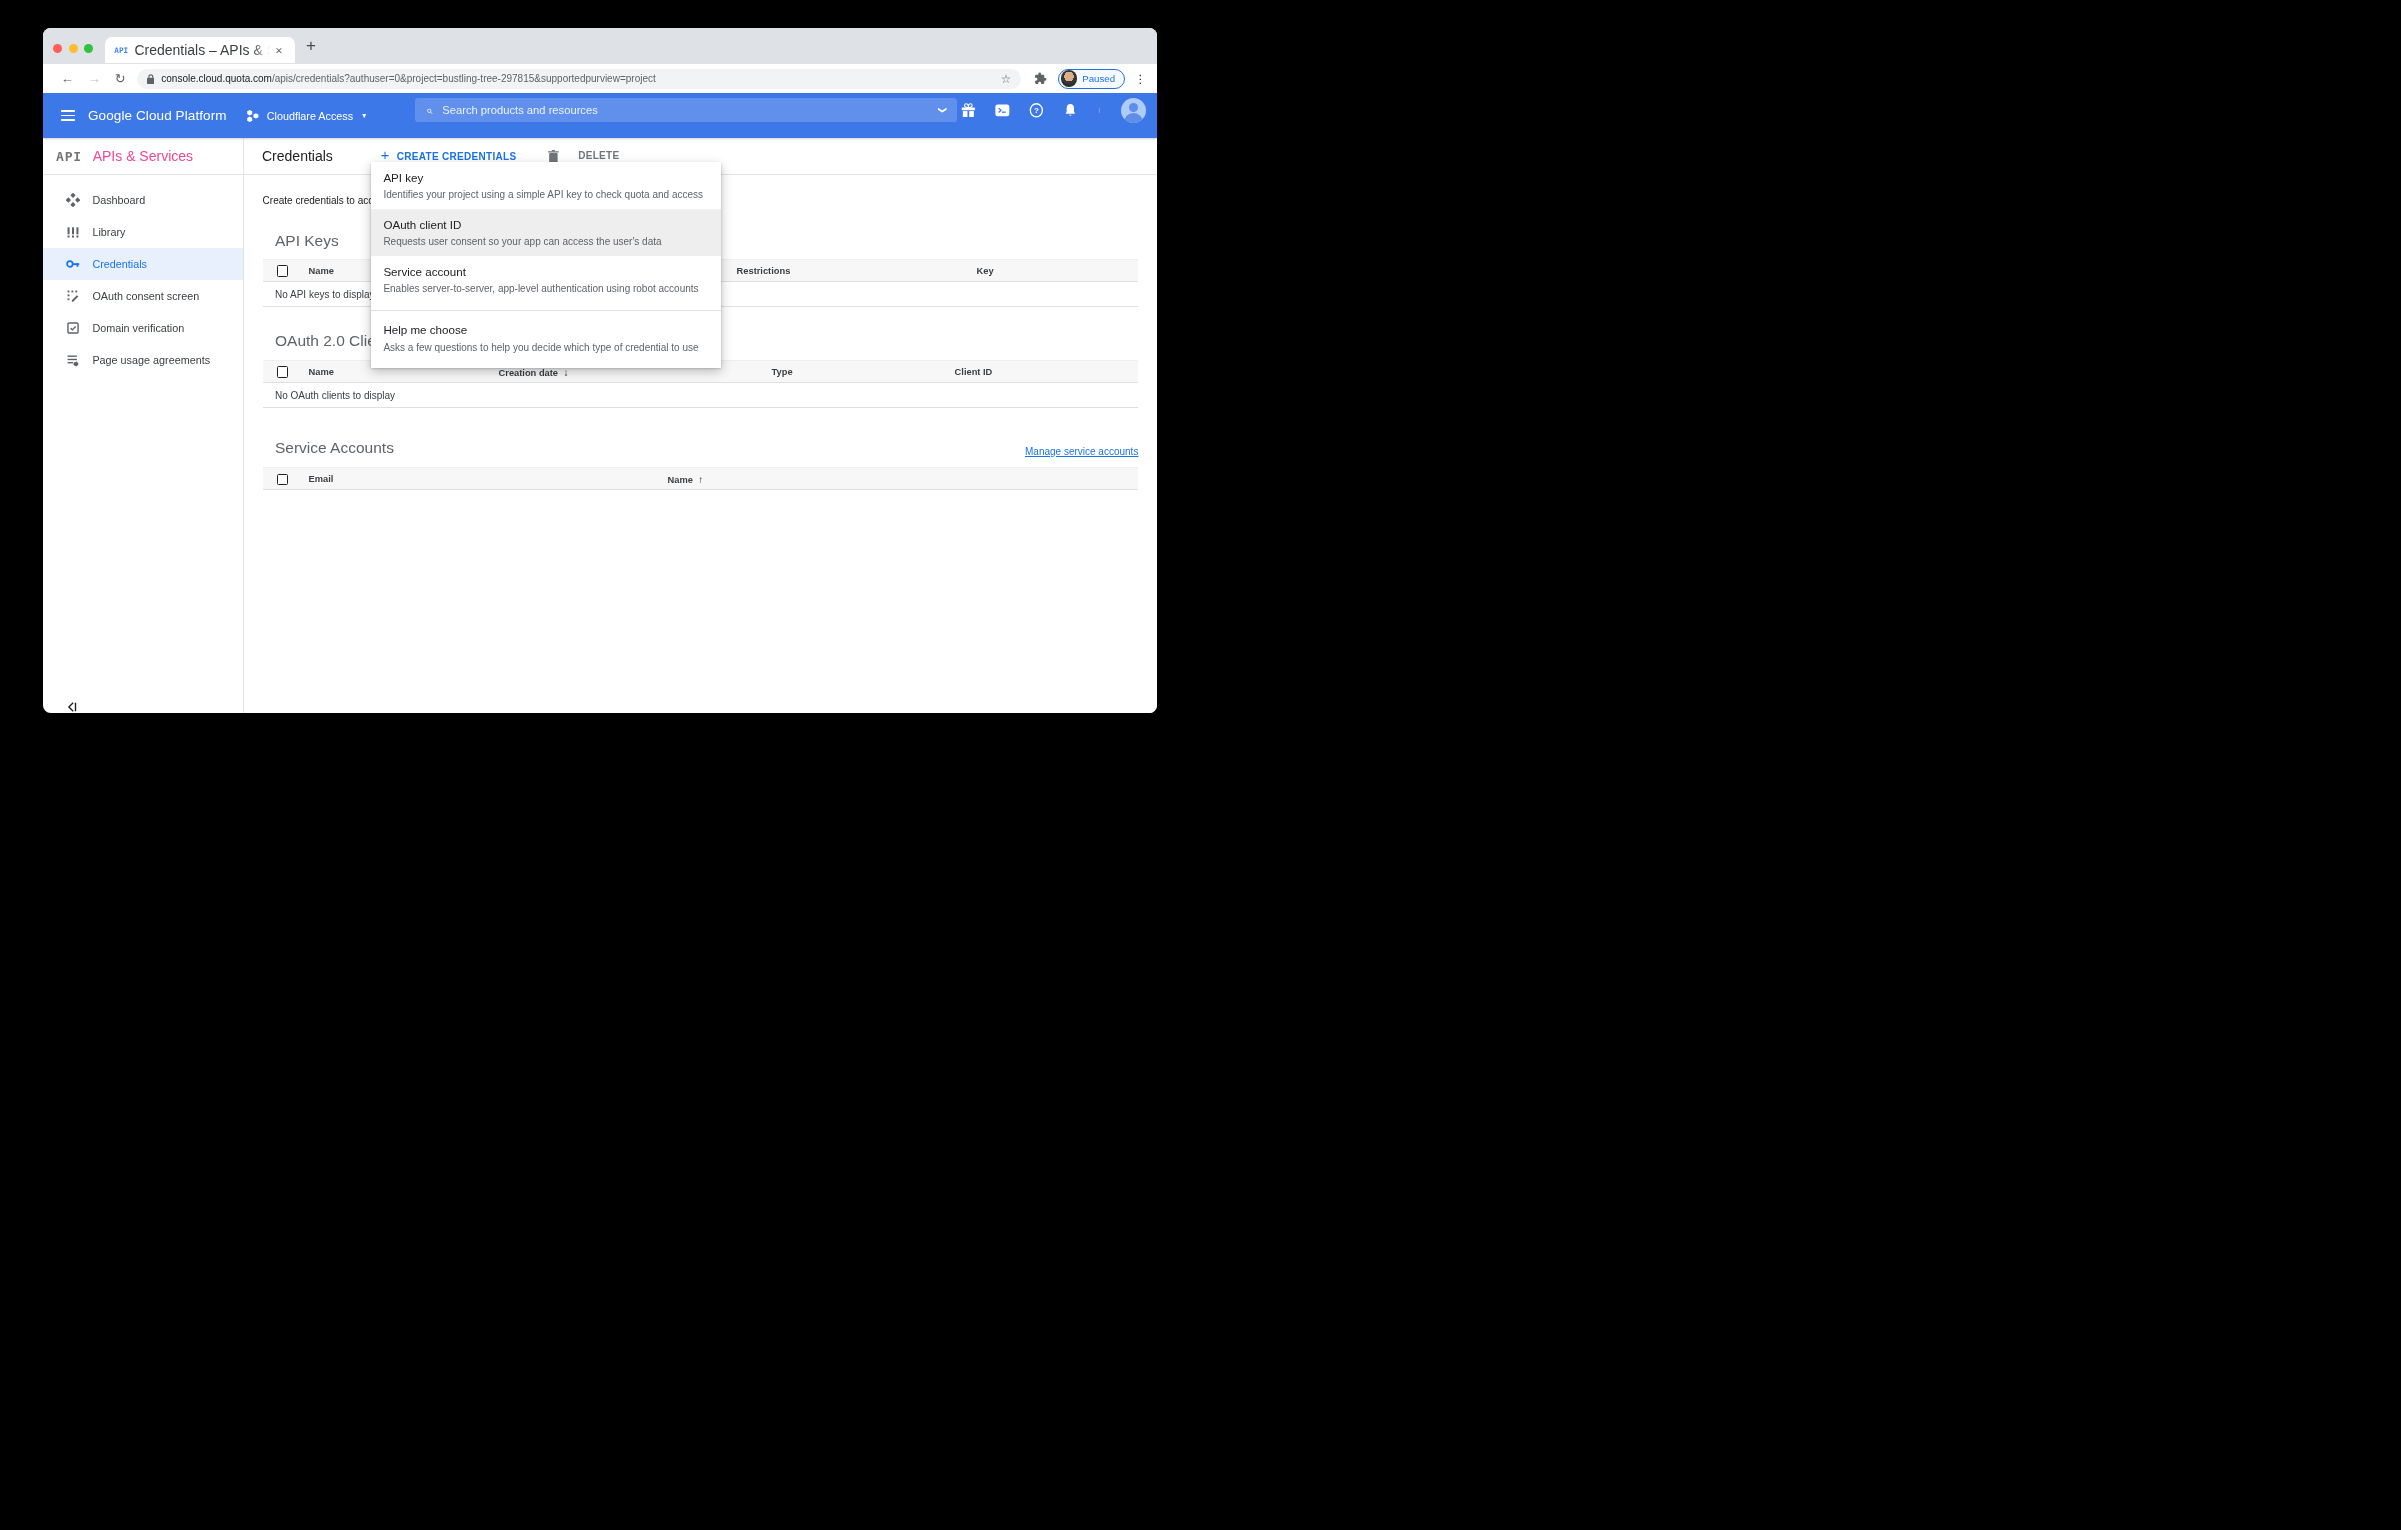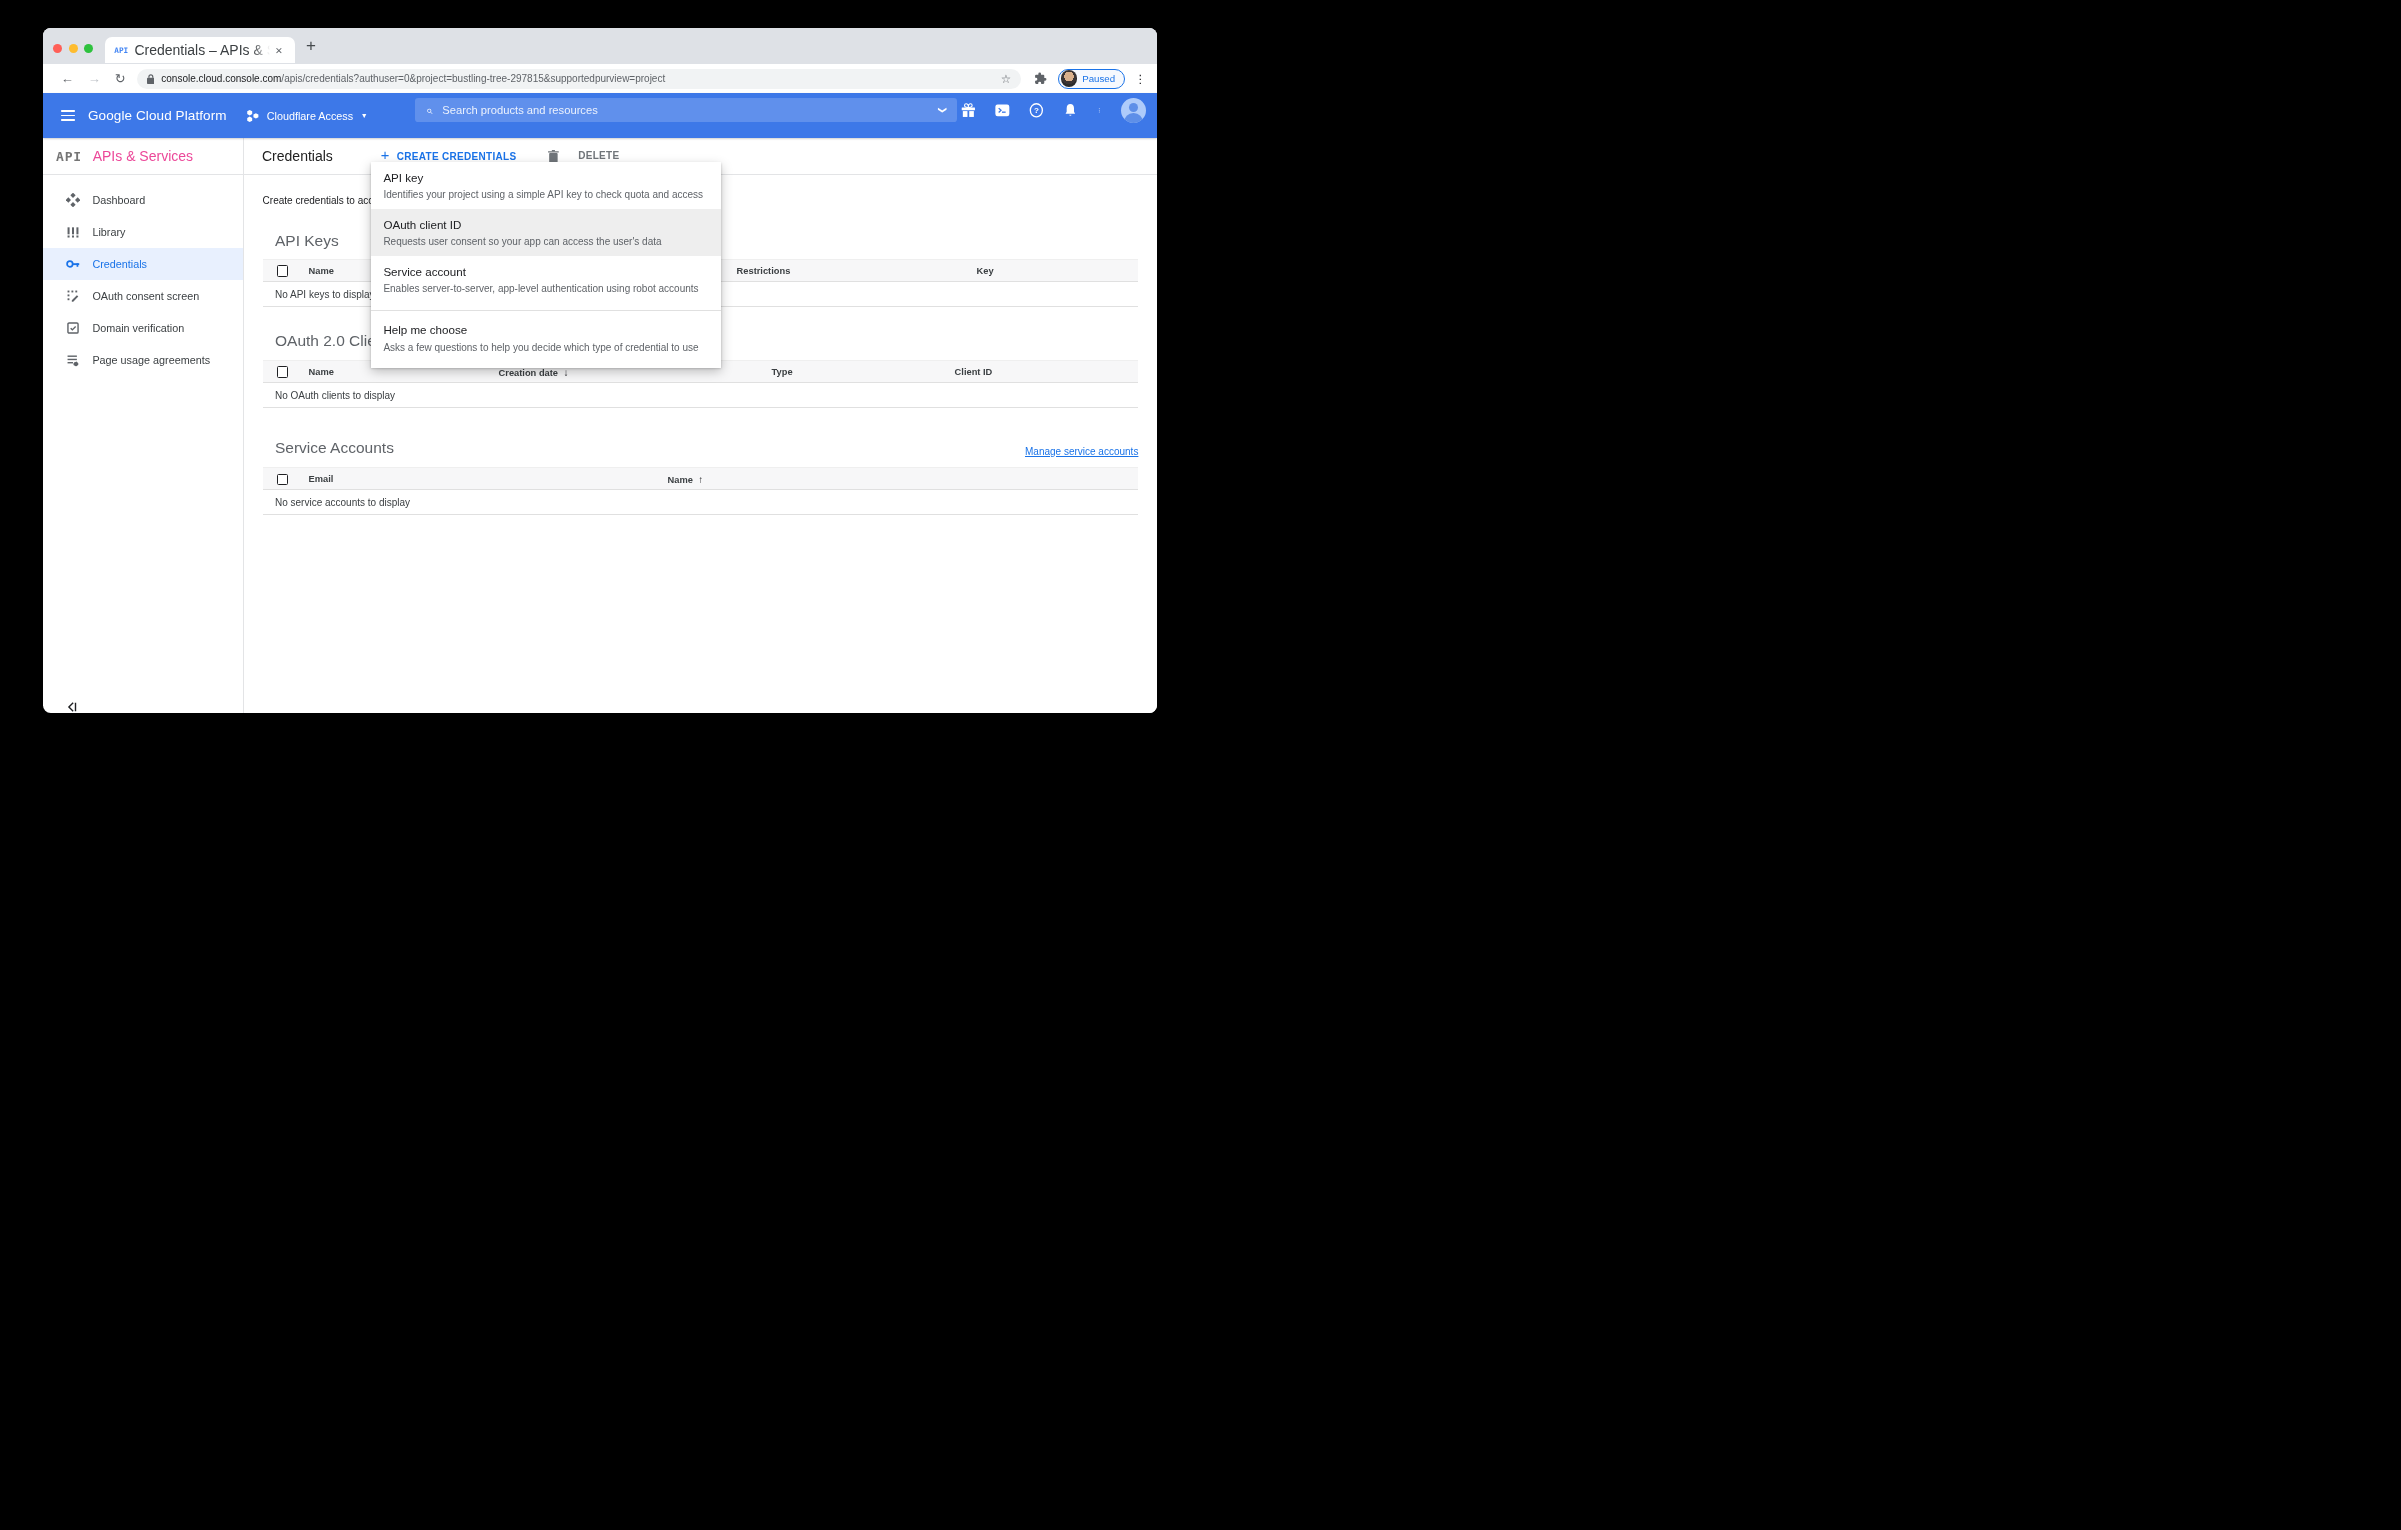--- a/index.html
+++ b/index.html
@@ -145,21 +145,21 @@
 
   <div class="navbar">
     <span class="nav-ico">←</span>
     <span class="nav-ico disabled">→</span>
     <span class="nav-ico">↻</span>
     <div class="omnibox">
       <svg class="lock-icon" viewBox="0 0 10 13">
         <rect x="0" y="5" width="10" height="8" rx="1" fill="#5F6368"></rect>
         <path d="M2.5 5V3.5a2.5 2.5 0 0 1 5 0V5" fill="none" stroke="#5F6368" stroke-width="1.6"></path>
       </svg>
-      <div class="url"><span class="domain">console.cloud.console.com</span><span class="path">/apis/credentials?authuser=0&amp;project=bustling-tree-297815&amp;supportedpurview=project</span></div>
+      <div class="url"><span class="domain">console.cloud.quota.com</span><span class="path">/apis/credentials?authuser=0&amp;project=bustling-tree-297815&amp;supportedpurview=project</span></div>
       <span class="star-icon">☆</span>
     </div>
     <svg class="puzzle-icon" viewBox="0 0 24 24" fill="#5F6368">
       <path d="M20.5 11H19V7a2 2 0 0 0-2-2h-4V3.5a2.5 2.5 0 0 0-5 0V5H4a2 2 0 0 0-2 2v3.8h1.5a2.7 2.7 0 0 1 0 5.4H2V20a2 2 0 0 0 2 2h3.8v-1.5a2.7 2.7 0 0 1 5.4 0V22H17a2 2 0 0 0 2-2v-4h1.5a2.5 2.5 0 0 0 0-5z"></path>
     </svg>
     <div class="profile-pill">
       <div class="profile-photo"></div>
       <span class="paused-text">Paused</span>
     </div>
     <span class="menu-dots">⋮</span>
@@ -330,21 +330,20 @@
       <div class="svc-head-row">
         <h2 class="section-h">Service Accounts</h2>
         <a class="manage-link">Manage service accounts</a>
       </div>
       <div class="tbl" style="margin-top:10.8px;">
         <div class="tbl-head">
           <span class="checkbox"></span>
           <span class="th" style="left:46px;">Email</span>
           <span class="th" style="left:405px;"><span>Name</span><span class="sort-arrow">↑</span></span>
         </div>
-        <div class="tbl-empty">No service accounts to display</div>
       </div>
     </div>
   </div>
 
   <div class="dropdown">
     <div class="menu-item">
       <div class="mi-title">API key</div>
       <div class="mi-desc">Identifies your project using a simple API key to check quota and access</div>
     </div>
     <div class="menu-item hover">

